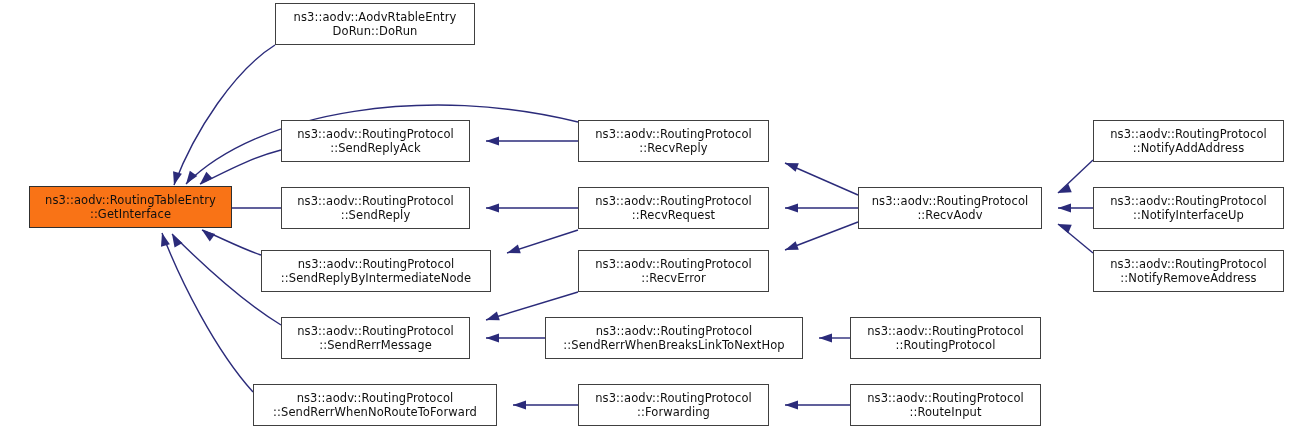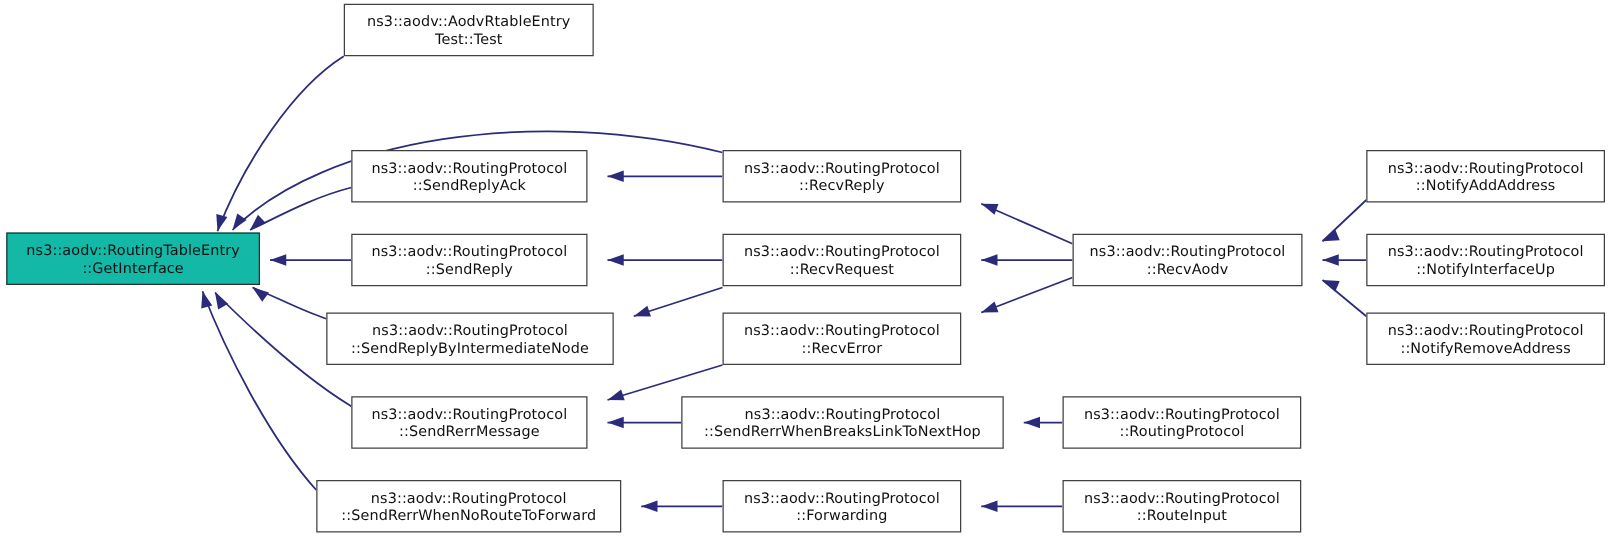--- a/index.html
+++ b/index.html
@@ -2,21 +2,21 @@
 <html><head>
 <meta charset="utf-8">
 <style>
   html,body{margin:0;padding:0;background:#ffffff;}
   body{font-family:"DejaVu Sans","Liberation Sans",sans-serif;}
   #graph-root{position:relative;width:1291px;height:429px;background:#ffffff;overflow:hidden;}
   svg.edges{position:absolute;left:0;top:0;width:1291px;height:429px;}
   .node{position:absolute;box-sizing:border-box;background:#ffffff;
         border:1px solid #404040;display:flex;align-items:center;
         justify-content:center;text-align:center;}
-  .node.root{background:#14b8a6;border:1px solid #303030;}
+  .node.root{background:#f97316;border:1px solid #303030;margin-left:24px;}
   .node-label{font-size:11.5px;line-height:14px;color:#101010;
               white-space:pre-line;letter-spacing:.1px;padding:0 3px;}
 </style>
 </head>
 <body>
 
 <div id="graph-root">
   <svg class="edges" viewBox="0 0 1291 429" id="edge-svg">
       <path d="M 275 45 C 235 70 195 130 174 185" fill="none" stroke="#2b2b7a" stroke-width="1.4"></path>
       <polygon points="174,185 181.90258617939142,173.69915349731306 173.036269978123,171.2438659338849" fill="#2b2b7a"></polygon>
@@ -61,21 +61,21 @@
       <path d="M 850 405 L 785 405" fill="none" stroke="#2b2b7a" stroke-width="1.4"></path>
       <polygon points="785,405 798,409.6 798,400.4" fill="#2b2b7a"></polygon>
     </svg>
   <div id="node-layer">
       <div class="node root" style="left: 5px; top: 186px; width: 203px; height: 42px;">
         <span class="node-label">ns3::aodv::RoutingTableEntry
 ::GetInterface</span>
       </div>
       <div class="node" style="left: 275px; top: 3px; width: 200px; height: 42px;">
         <span class="node-label">ns3::aodv::AodvRtableEntry
-Test::Test</span>
+DoRun::DoRun</span>
       </div>
       <div class="node" style="left: 281px; top: 120px; width: 189px; height: 42px;">
         <span class="node-label">ns3::aodv::RoutingProtocol
 ::SendReplyAck</span>
       </div>
       <div class="node" style="left: 281px; top: 187px; width: 189px; height: 42px;">
         <span class="node-label">ns3::aodv::RoutingProtocol
 ::SendReply</span>
       </div>
       <div class="node" style="left: 261px; top: 250px; width: 230px; height: 42px;">

